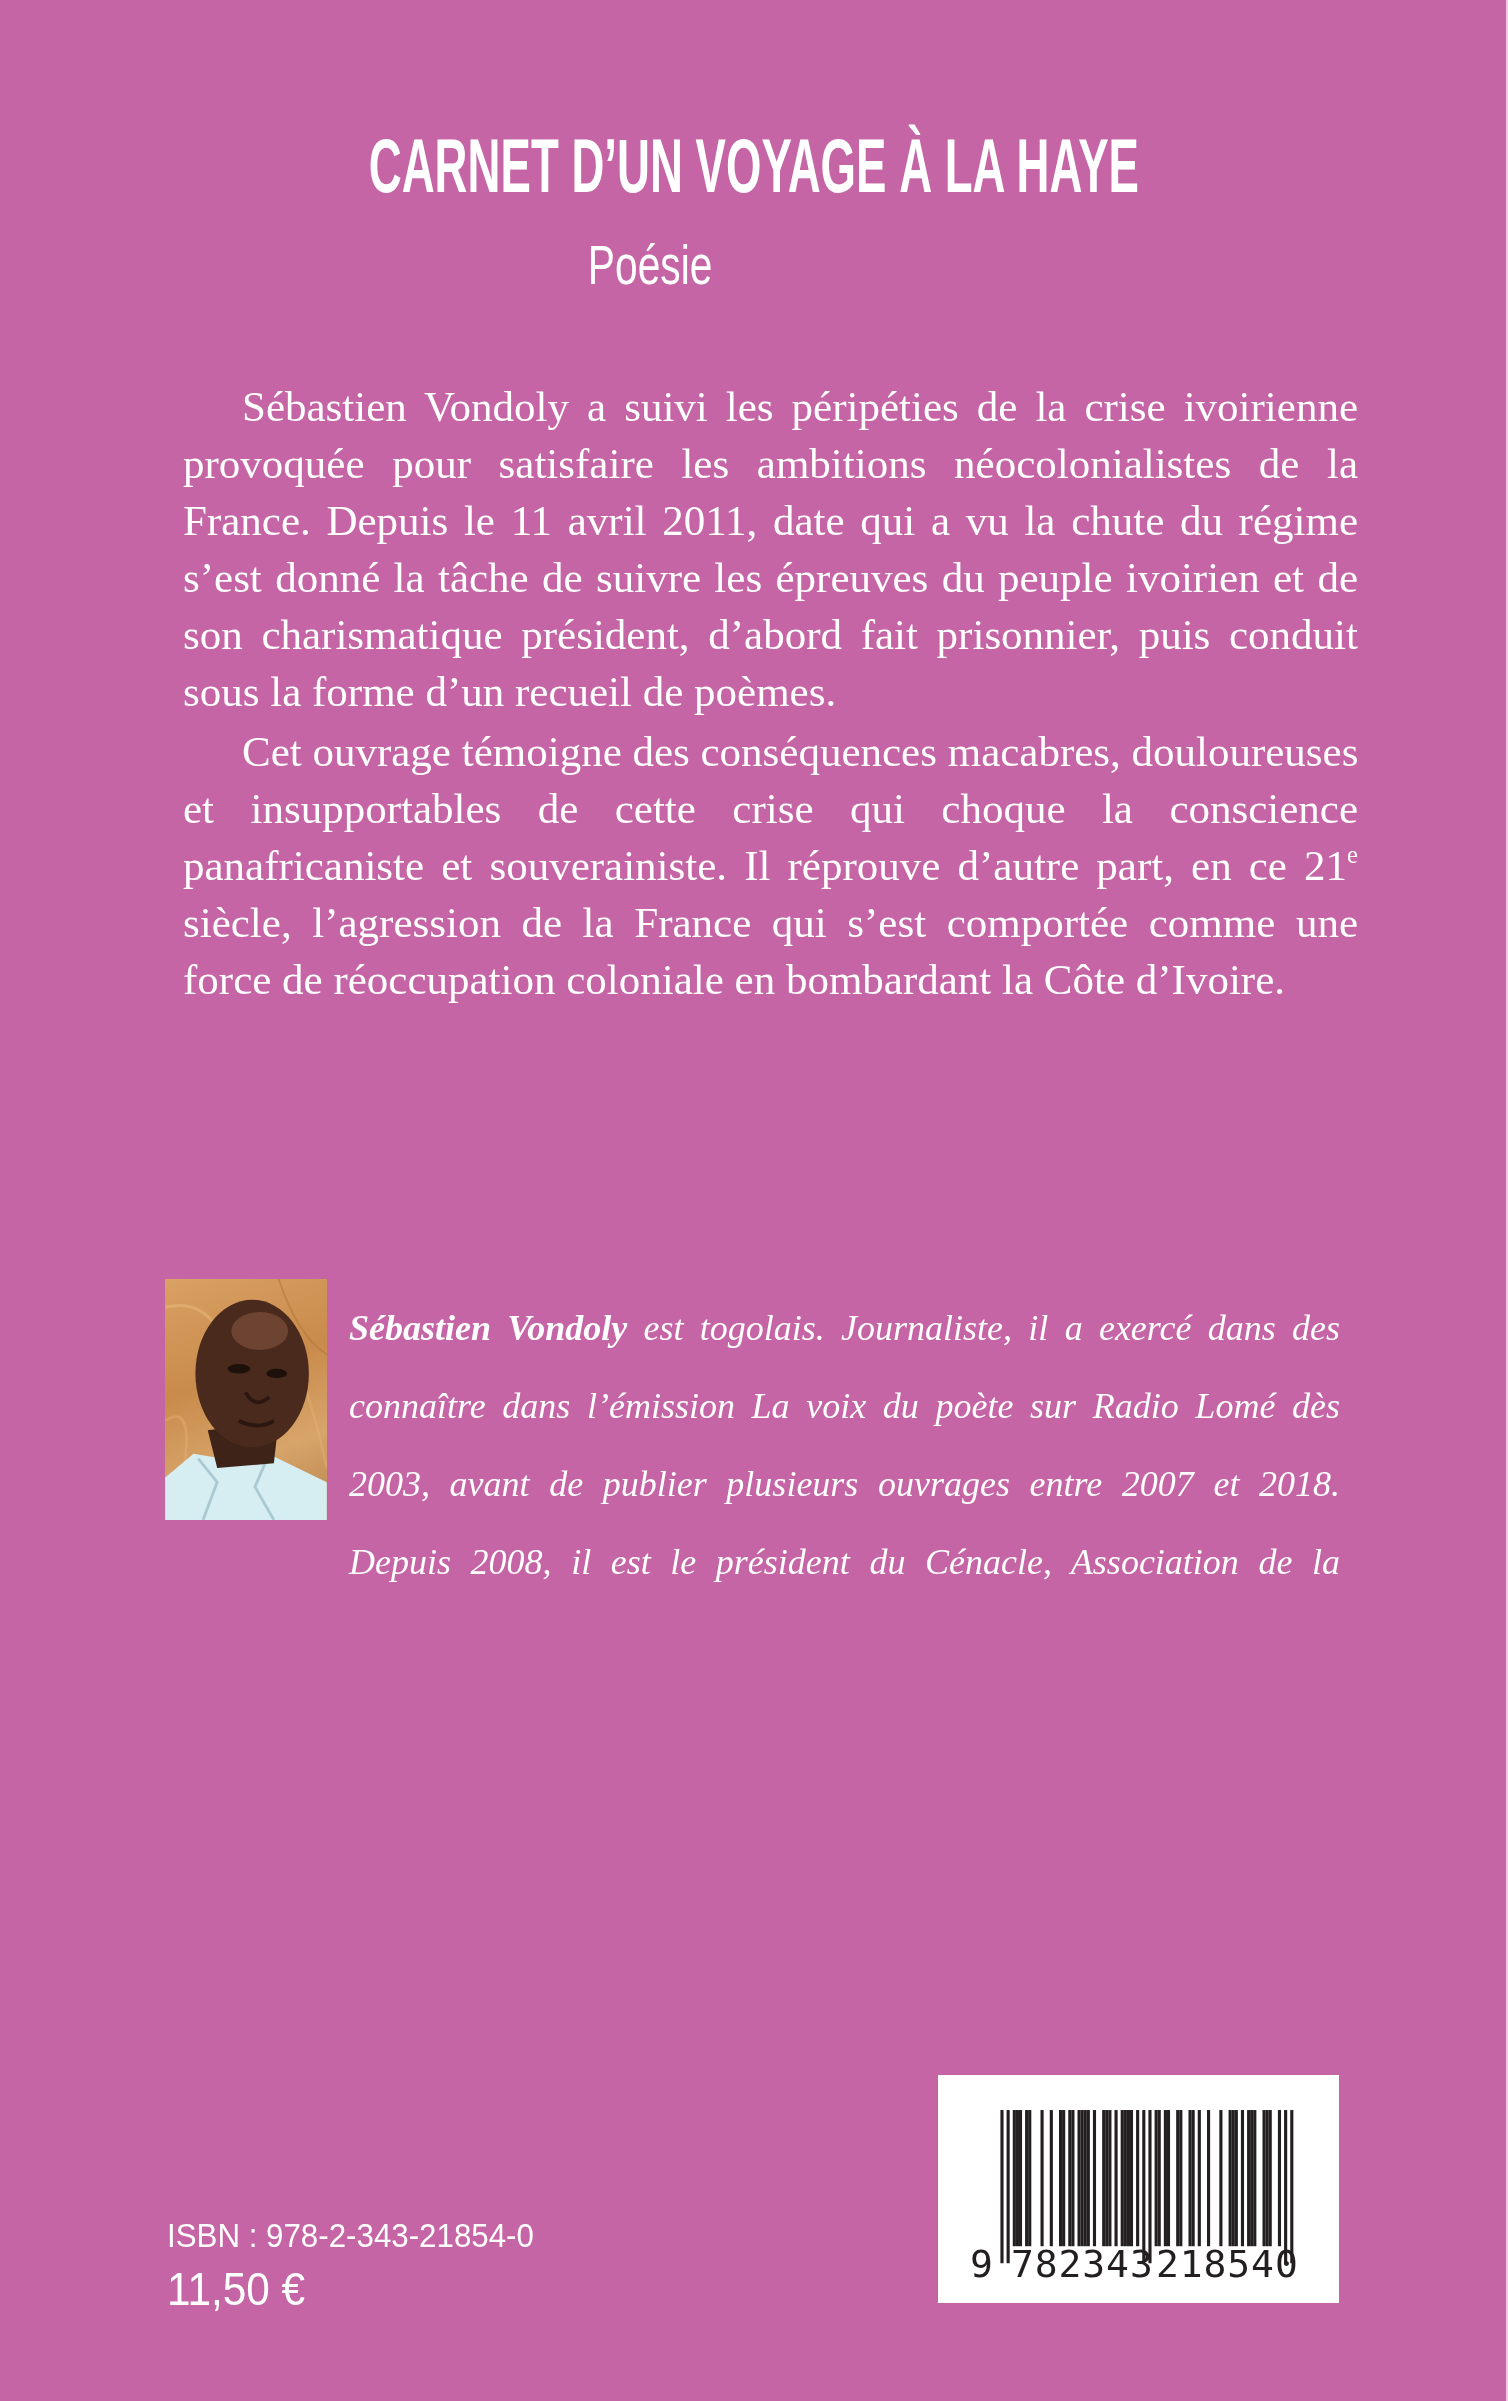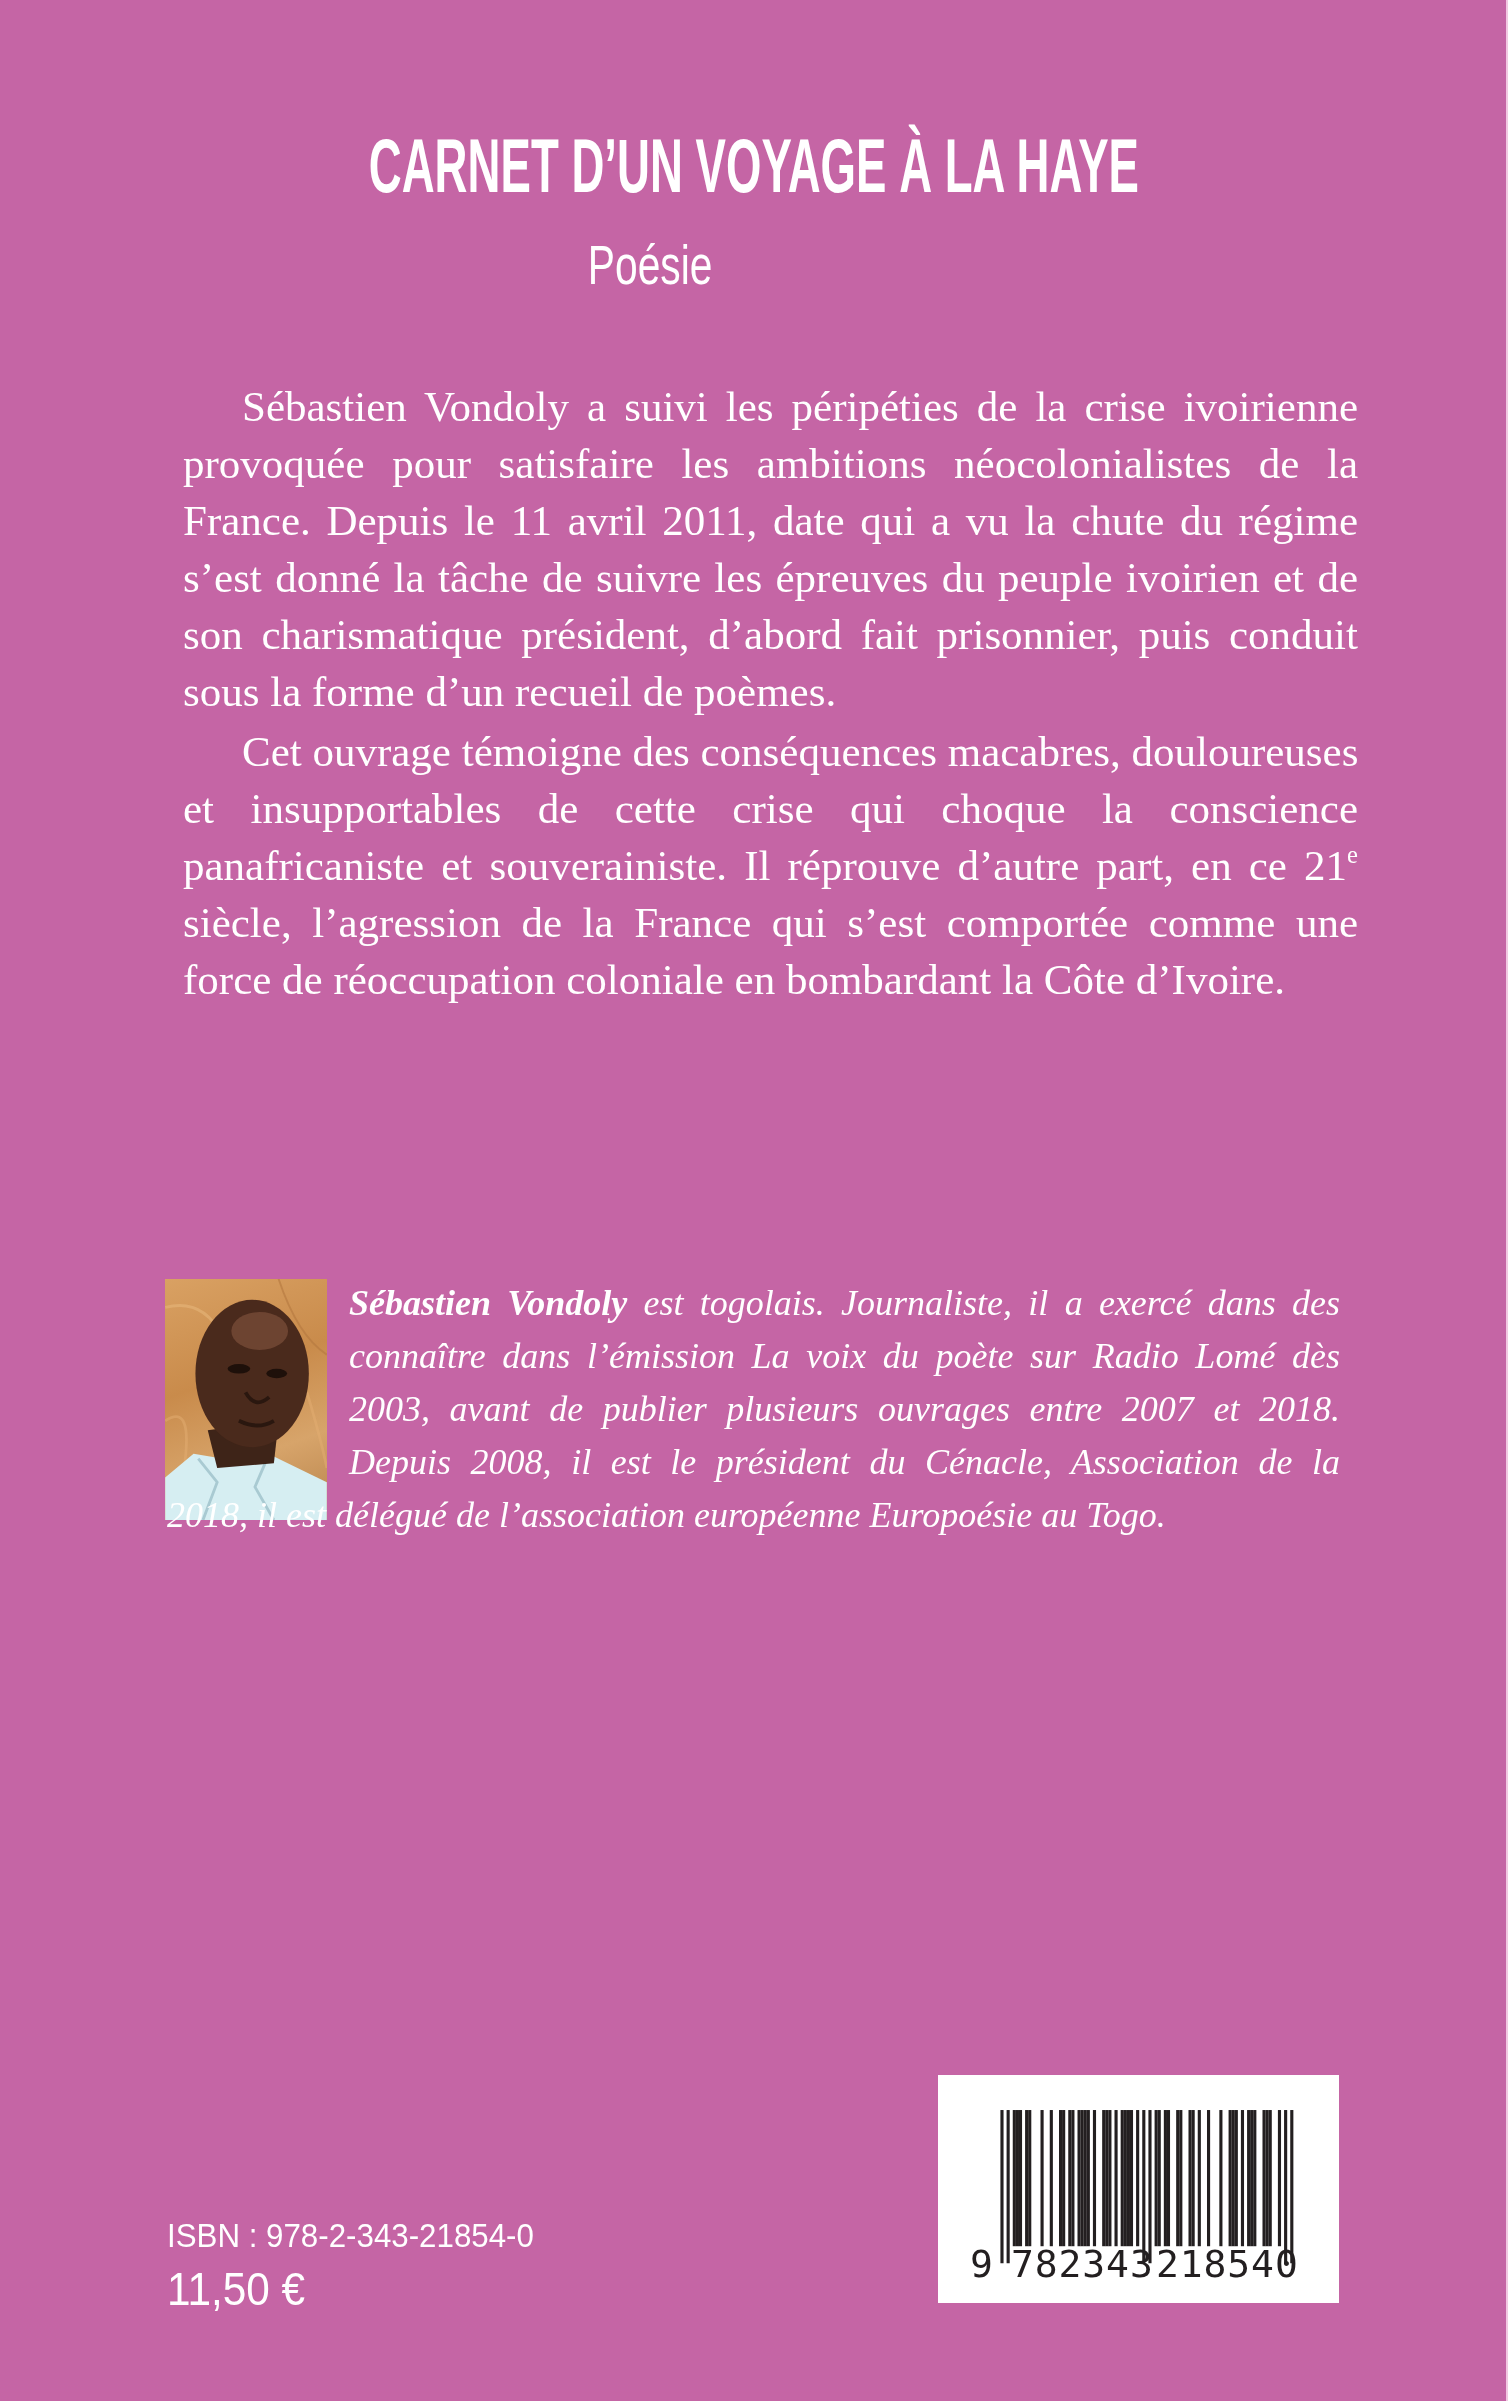--- a/index.html
+++ b/index.html
@@ -104,21 +104,21 @@
       top: 1277px;
       width: 1173px;
       font-family: "Liberation Serif", serif;
       font-style: italic;
       font-size: 36px;
       line-height: 53px;
     }
     .bio .line {
       height: 53px;
     }
-    .bio .line.indent { margin-left: 182px; }
+    .bio .line.indent { margin-left: 182px; margin-top: 25px; }
     .bio .author-name { font-weight: bold; }
     
     .isbn {
       position: absolute;
       left: 167px;
       top: 2214px;
       font-family: "Liberation Sans", sans-serif;
       font-size: 34px;
       line-height: 42px;
       white-space: nowrap;
@@ -210,21 +210,20 @@
     <path d="M85 120 Q95 138 110 125" stroke="#2A170F" stroke-width="4" fill="none"></path>
     <path d="M78 150 Q98 160 115 150" stroke="#2A170F" stroke-width="4" fill="none"></path>
   </svg>
 </div>
 
 <div class="bio">
   <span class="line indent"><span class="author-name">Sébastien Vondoly</span><span> est togolais. Journaliste, il a exercé dans des</span></span>
   <span class="line indent">connaître dans l’émission La voix du poète sur Radio Lomé dès</span>
   <span class="line indent">2003, avant de publier plusieurs ouvrages entre 2007 et 2018.</span>
   <span class="line indent">Depuis 2008, il est le président du Cénacle, Association de la</span>
-  <span class="line last">2018, il est délégué de l’association européenne Europoésie au Togo.</span>
 </div>
 
 <div class="isbn">ISBN : 978-2-343-21854-0</div>
 <div class="price">11,50 €</div>
 
 <div class="barcode-box">
   <svg class="barcode-svg" id="barcode-svg" width="401" height="228" viewBox="0 0 424 241">
       <rect x="66.00" y="37" width="3.31" height="162" fill="#231F20"></rect>
       <rect x="72.52" y="37" width="3.31" height="162" fill="#231F20"></rect>
       <rect x="79.04" y="37" width="3.31" height="144" fill="#231F20"></rect>

